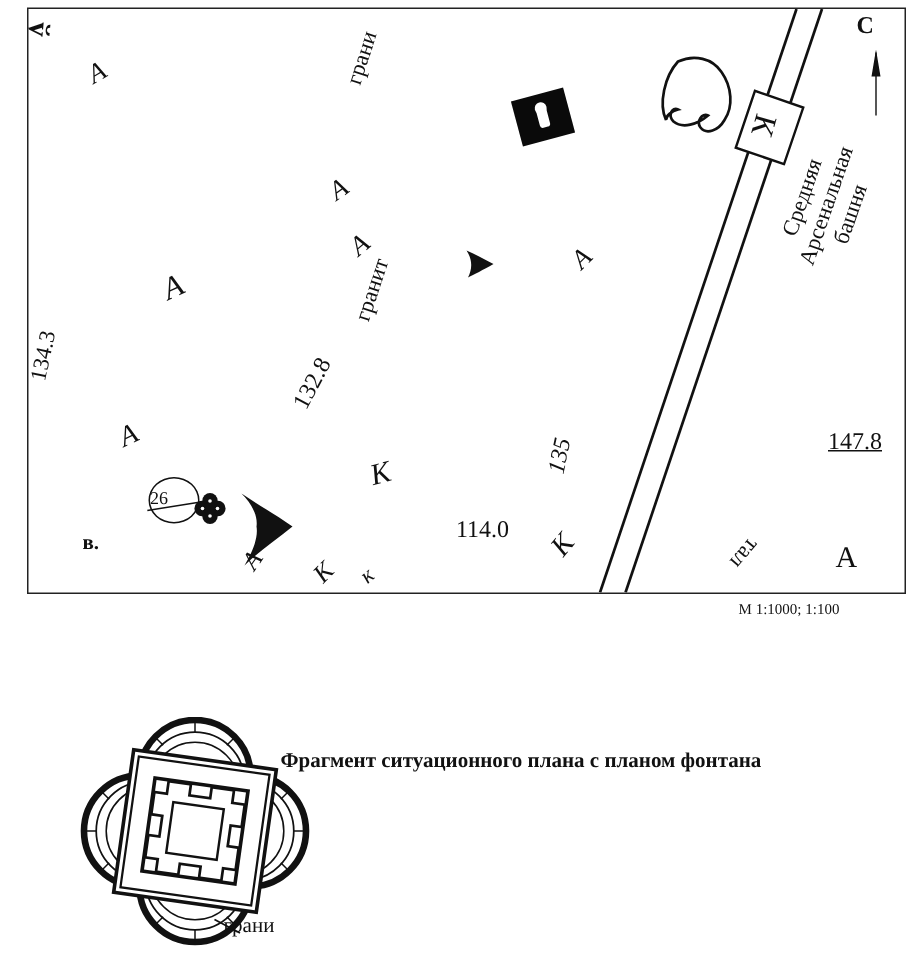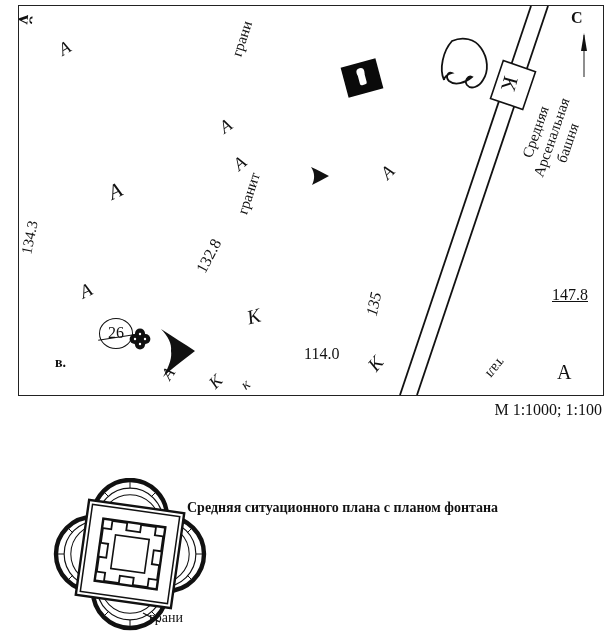--- a/index.html
+++ b/index.html
@@ -4,27 +4,27 @@
 <style>
   html,body{margin:0;padding:0;background:#fff;}
   #stage{position:relative;width:614px;height:640px;background:#fff;overflow:hidden;
          font-family:"Liberation Serif","DejaVu Serif",serif;color:#111;}
   .abs{position:absolute;}
   #map{position:absolute;left:18px;top:5px;width:584px;height:389px;
        border:1.6px solid #222;overflow:hidden;background:#fff;}
   .ltr{position:absolute;font-style:italic;font-weight:500;color:#111;white-space:nowrap;line-height:1;}
   .lbl{position:absolute;color:#111;white-space:nowrap;line-height:1;}
   #circle26{position:absolute;left:80px;top:312px;width:32px;height:29px;border:1.7px solid #111;
-            border-radius:50%;text-align:center;line-height:27px;font-size:16px;}
+            border-radius:50%;text-align:left;line-height:27px;font-size:12px;}
   #strike26{position:absolute;left:79px;top:331px;width:36px;height:0;border-top:1.3px solid #111;
             transform:rotate(-9deg);}
   #towername{position:absolute;left:472px;top:106px;width:122px;text-align:center;
              font-size:15px;line-height:17px;transform:rotate(-71deg);transform-origin:center center;}
   #northC{position:absolute;left:552px;top:3px;font-size:16px;font-weight:bold;}
-  #scale{position:absolute;left:450px;top:401px;width:152px;text-align:right;font-size:16px;}
+  #scale{position:absolute;left:450px;top:401px;width:152px;text-align:center;font-size:10px;}
   #caption{position:absolute;left:187px;top:500px;width:400px;font-size:14px;font-weight:bold;}
   #fontanlbl{position:absolute;left:149px;top:610px;font-size:14px;}
   #cornerglyph{position:absolute;left:1px;top:2px;font-size:20px;font-weight:bold;
                transform:rotate(95deg);transform-origin:center center;}
   svg{display:block;}
 </style>
 </head>
 <body>
 
 <div id="stage">
@@ -153,16 +153,16 @@
         <rect x="-7" y="23" width="14" height="8" fill="#fff" stroke="#111" stroke-width="1.8"></rect>
         <rect x="-31" y="-7" width="8" height="14" fill="#fff" stroke="#111" stroke-width="1.8"></rect>
         <rect x="23" y="-7" width="8" height="14" fill="#fff" stroke="#111" stroke-width="1.8"></rect>
         <rect x="-17" y="-17" width="34" height="34" fill="#fff" stroke="#111" stroke-width="1.6"></rect>
       </g>
 
       <line x1="13" y1="59" x2="30" y2="68" stroke="#111" stroke-width="1.2"></line>
     </g>
   </svg>
 
-  <div id="caption">Средняя ситуационного плана с планом фонтана</div>
+  <div id="caption">Фрагмент ситуационного плана с планом фонтана</div>
   <div id="fontanlbl">грани</div>
 
 </div>
 
 </body></html>

